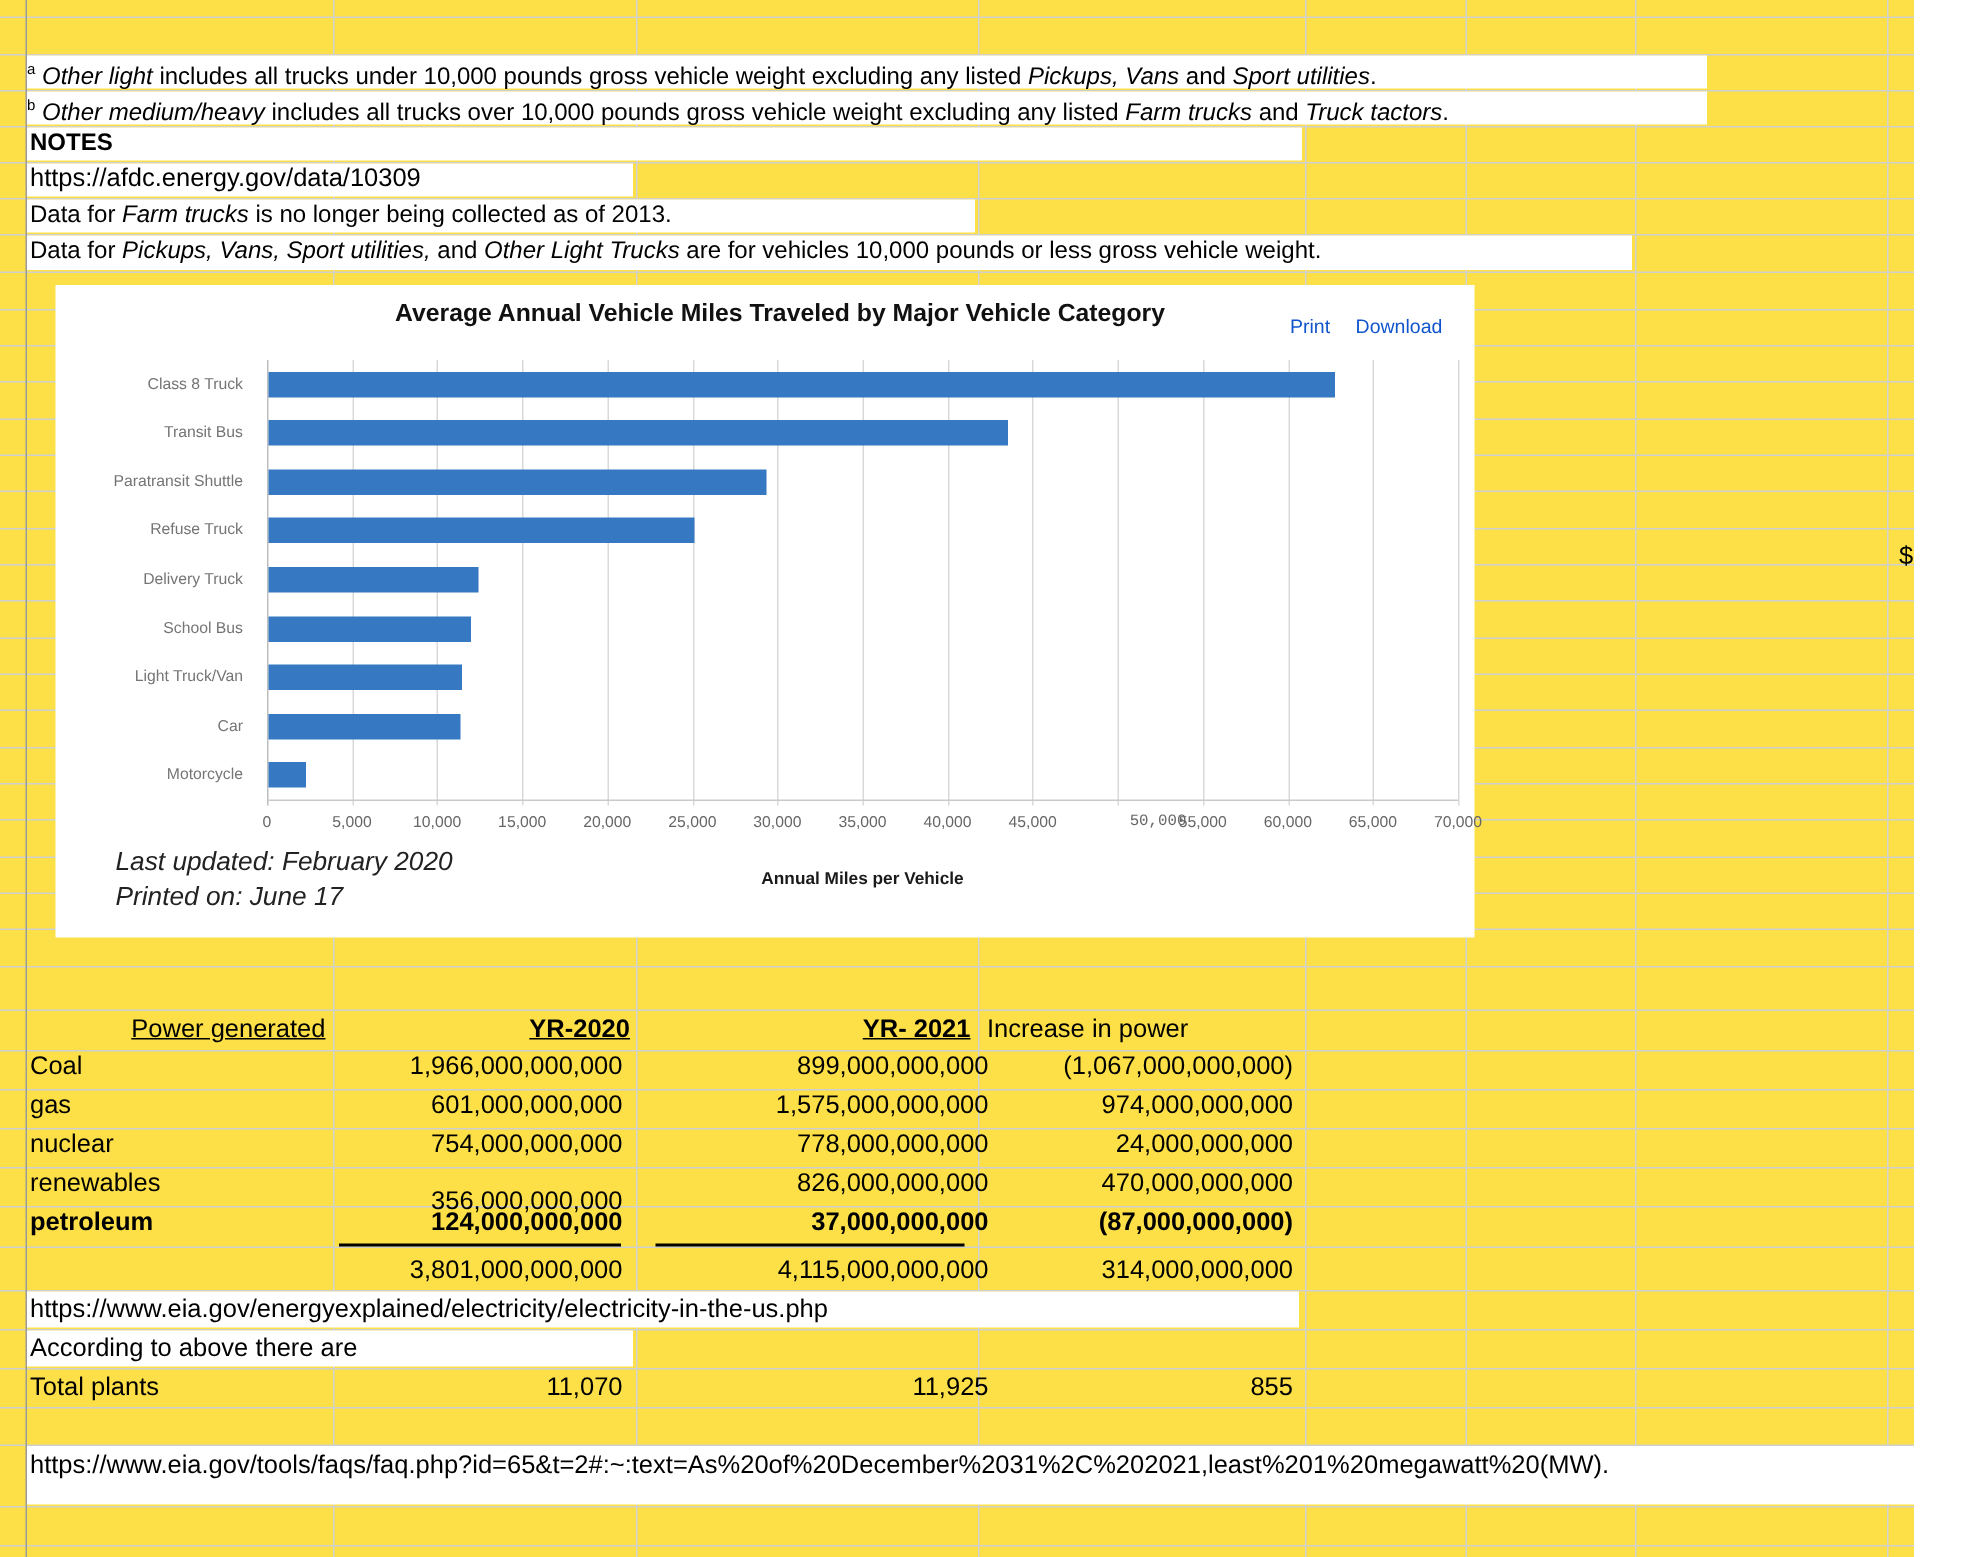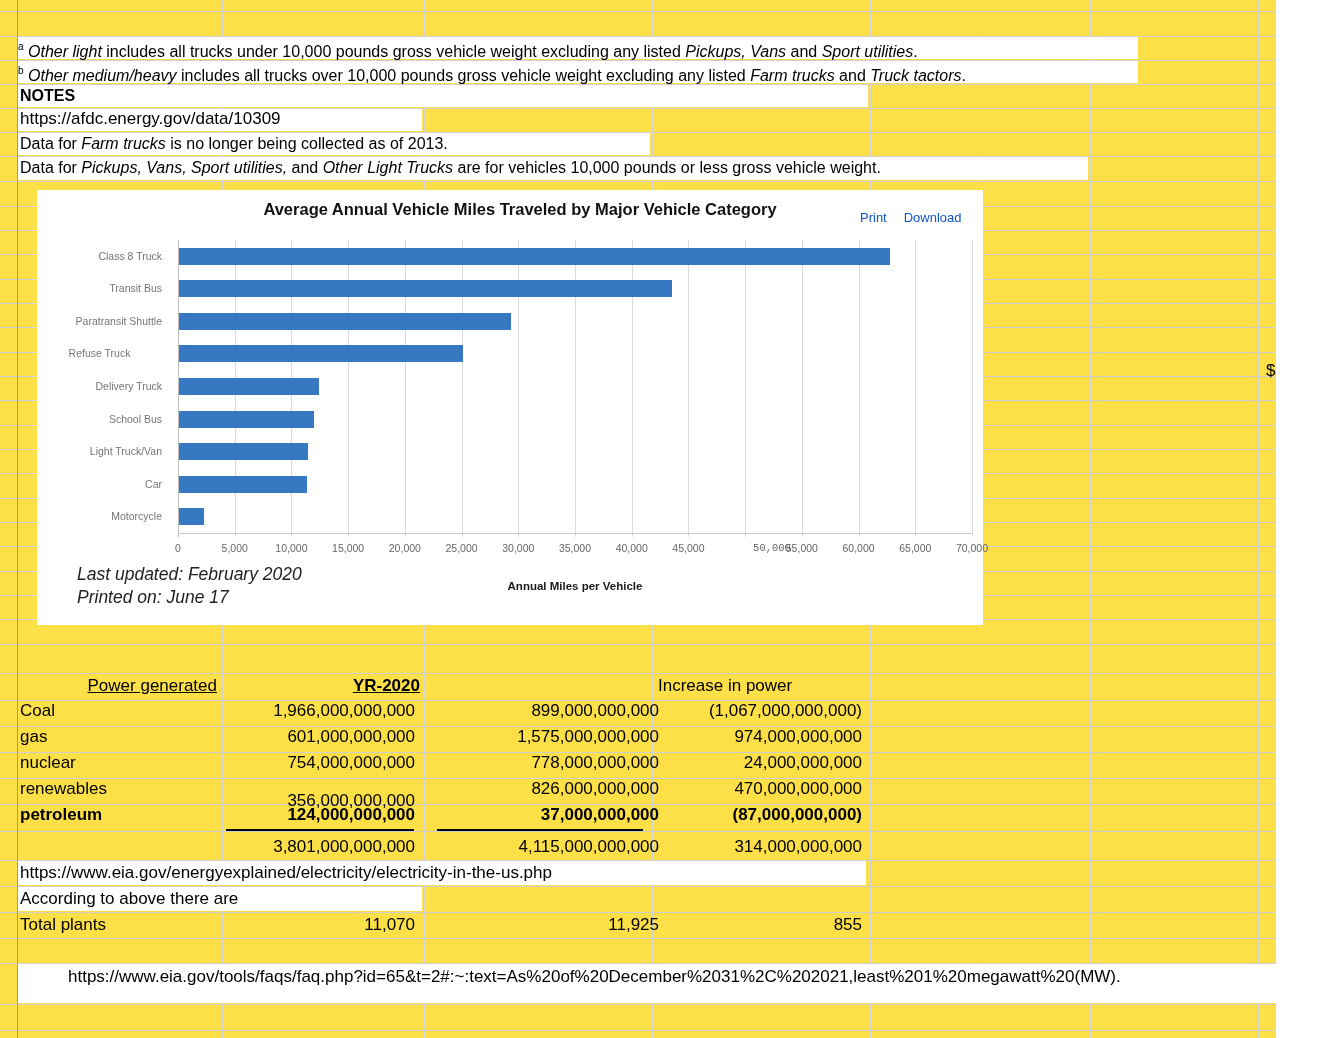--- a/index.html
+++ b/index.html
@@ -151,21 +151,21 @@
         <div class="tick-label" style="left: 878.286px; top: 352px;">65,000</div>
         <div class="cgrid" style="left: 935px; top: 50px; height: 297px;"></div>
         <div class="tick-label" style="left: 935px; top: 352px;">70,000</div>
         <div class="caxis" style="left: 141px; top: 343px; width: 794px;"></div>
         <div class="cat-label" style="top: 59.7778px;">Class 8 Truck</div>
         <div class="bar" style="left: 142px; top: 57.7778px; width: 711.197px; height: 17px; background: rgb(54, 120, 193);"></div>
         <div class="cat-label" style="top: 92.3333px;">Transit Bus</div>
         <div class="bar" style="left: 142px; top: 90.3333px; width: 493.414px; height: 17px; background: rgb(54, 120, 193);"></div>
         <div class="cat-label" style="top: 124.889px;">Paratransit Shuttle</div>
         <div class="bar" style="left: 142px; top: 122.889px; width: 332.346px; height: 17px; background: rgb(54, 120, 193);"></div>
-        <div class="cat-label" style="top: 157.444px; text-align: center;">Refuse Truck</div>
+        <div class="cat-label" style="top: 157.444px;">Refuse Truck</div>
         <div class="bar" style="left: 142px; top: 155.444px; width: 283.571px; height: 17px; background: rgb(54, 120, 193);"></div>
         <div class="cat-label" style="top: 190px;">Delivery Truck</div>
         <div class="bar" style="left: 142px; top: 188px; width: 139.517px; height: 17px; background: rgb(54, 120, 193);"></div>
         <div class="cat-label" style="top: 222.556px;">School Bus</div>
         <div class="bar" style="left: 142px; top: 220.556px; width: 134.98px; height: 17px; background: rgb(54, 120, 193);"></div>
         <div class="cat-label" style="top: 255.111px;">Light Truck/Van</div>
         <div class="bar" style="left: 142px; top: 253.111px; width: 129.309px; height: 17px; background: rgb(54, 120, 193);"></div>
         <div class="cat-label" style="top: 287.667px;">Car</div>
         <div class="bar" style="left: 142px; top: 285.667px; width: 128.174px; height: 17px; background: rgb(54, 120, 193);"></div>
         <div class="cat-label" style="top: 320.222px;">Motorcycle</div>
@@ -173,20 +173,21 @@
       </div>
     <div class="xaxis-title">Annual Miles per Vehicle</div>
     <div class="chart-note" style="top:374px;">Last updated: February 2020</div>
     <div class="chart-note" style="top:397px;">Printed on: June 17</div>
   </div>
 
   <div class="dollar">$</div>
 
   <div class="cellR u" style="left:17px;width:200px;top:673px;padding-right:5px;">Power generated</div>
   <div class="cellR b u" style="left:224px;width:196px;top:673px;">YR-2020</div>
+  <div class="cellR b u" style="left:426px;width:221px;top:673px;">YR- 2021</div>
   <div class="cellL" style="left:658px;top:673px;">Increase in power</div>
 
   <div id="table-rows">
       <div class="cellL" style="left: 20px; top: 698px;">Coal</div>
       <div class="cellR colC" style="top: 698px;">1,966,000,000,000</div>
       <div class="cellR colD" style="top: 698px;">899,000,000,000</div>
       <div class="cellR colE" style="top: 698px;">(1,067,000,000,000)</div>
       <div class="cellL" style="left: 20px; top: 724px;">gas</div>
       <div class="cellR colC" style="top: 724px;">601,000,000,000</div>
       <div class="cellR colD" style="top: 724px;">1,575,000,000,000</div>
@@ -213,15 +214,15 @@
   <div class="cellR colE" style="top:834px;">314,000,000,000</div>
 
   <div class="cellL" style="left:20px;top:860px;">https://www.eia.gov/energyexplained/electricity/electricity-in-the-us.php</div>
   <div class="cellL" style="left:20px;top:886px;">According to above there are</div>
 
   <div class="cellL" style="left:20px;top:912px;">Total plants</div>
   <div class="cellR colC" style="top:912px;">11,070</div>
   <div class="cellR colD" style="top:912px;">11,925</div>
   <div class="cellR colE" style="top:912px;">855</div>
 
-  <div class="trow url" style="left:20px;top:964px;line-height:26px;height:26px;margin-left:48px;">https://www.eia.gov/tools/faqs/faq.php?id=65&amp;t=2#:~:text=As%20of%20December%2031%2C%202021,least%201%20megawatt%20(MW).</div>
+  <div class="trow url" style="left:20px;top:964px;line-height:26px;height:26px;">https://www.eia.gov/tools/faqs/faq.php?id=65&amp;t=2#:~:text=As%20of%20December%2031%2C%202021,least%201%20megawatt%20(MW).</div>
 
 </div>
 
 </body></html>

